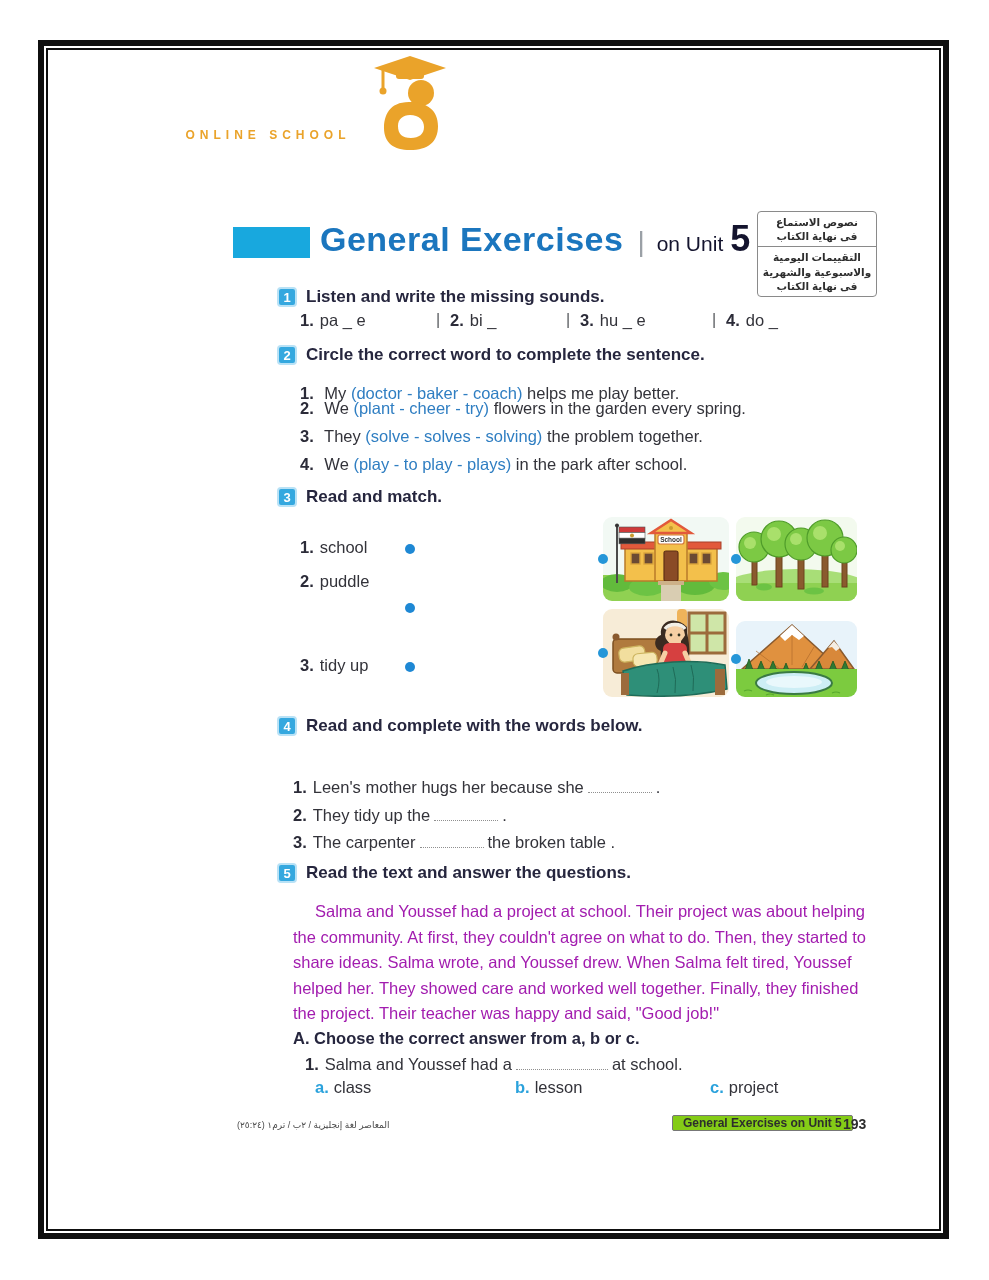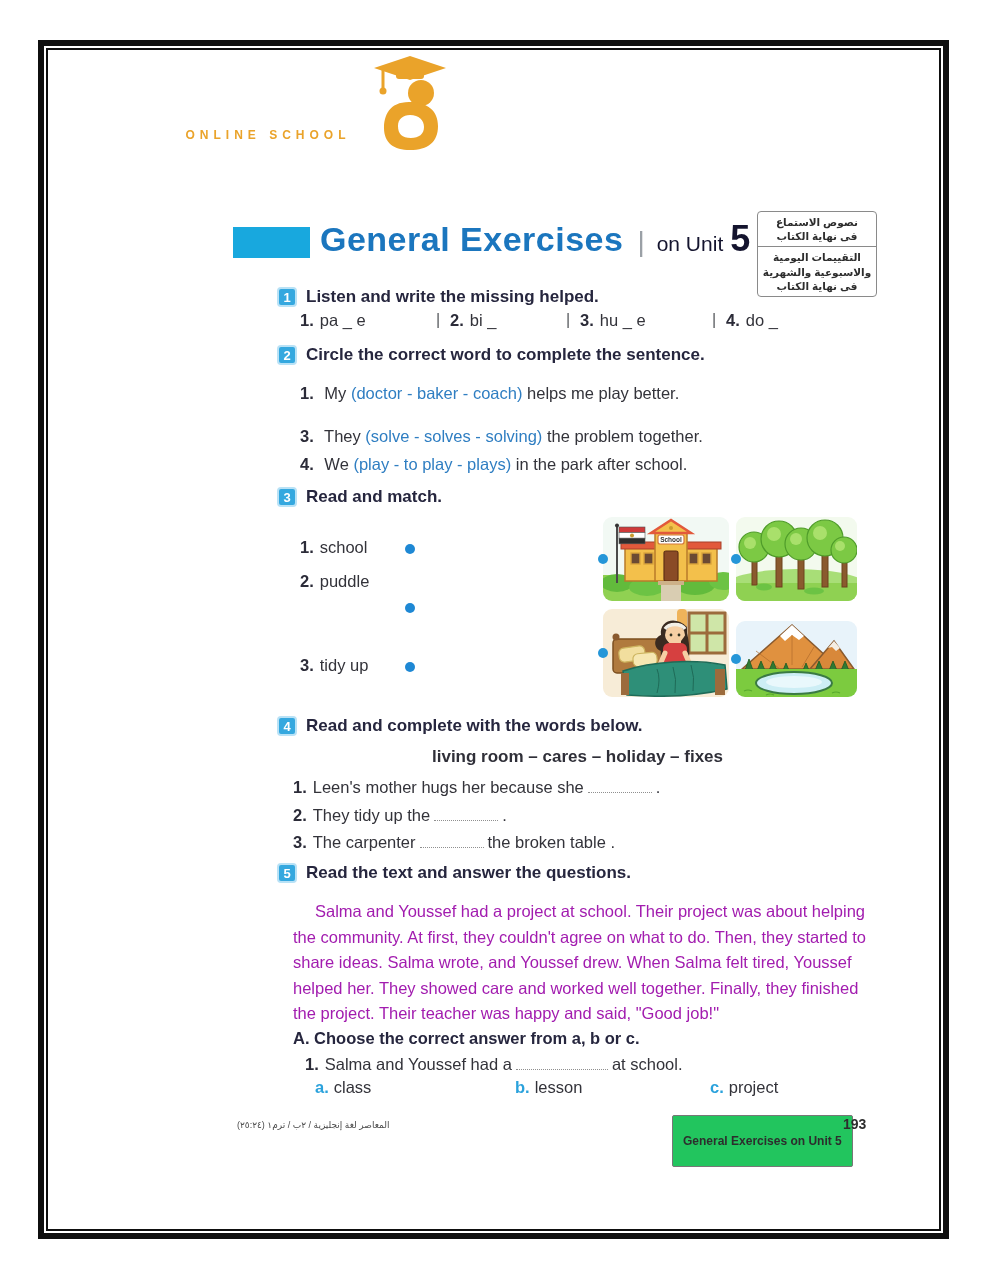--- a/index.html
+++ b/index.html
@@ -45,21 +45,21 @@
   .blank-wide{width:92px;}
   .wordbank{position:absolute;left:370px;top:747px;width:415px;text-align:center;
             font-size:17px;color:#2f2f38;font-weight:bold;white-space:nowrap;}
   .para{position:absolute;left:293px;top:899px;width:575px;font-size:16.5px;line-height:25.6px;
         color:#a21caf;text-indent:22px;}
   .sec-a{position:absolute;left:293px;top:1029px;font-size:16.5px;font-weight:bold;color:#26263E;white-space:nowrap;}
   .choice-letter{color:#2BA2DC;font-weight:bold;margin-right:5px;}
   
   .footer-ar{position:absolute;left:237px;top:1120px;font-size:9px;color:#4a4a4a;direction:rtl;}
   .footer-box{position:absolute;left:672px;top:1115px;border:1.5px solid #777;border-radius:2px;
-              padding:18px 10px;font-size:12px;font-weight:bold;color:#2d2d2d;background:#22c55e;white-space:nowrap;}
+              padding:0 10px;font-size:12px;font-weight:bold;color:#2d2d2d;background:#84cc16;white-space:nowrap;}
   .footer-page{position:absolute;left:843px;top:1116px;font-size:14px;font-weight:bold;color:#2d2d2d;}
 </style>
 </head>
 <body>
 
 <div class="canvas">
 
   <div class="frame-outer">
     <div class="frame-inner"></div>
   </div>
@@ -90,21 +90,21 @@
     <div>نصوص الاستماع</div>
     <div>فى نهاية الكتاب</div>
     <div class="note-divider"></div>
     <div>التقييمات اليومية</div>
     <div>والاسبوعية والشهرية</div>
     <div>فى نهاية الكتاب</div>
   </div>
 
   <div class="ex-head" style="left:277px;top:287px;">
     <span class="ex-badge">1</span>
-    <span class="ex-title">Listen and write the missing helped.</span>
+    <span class="ex-title">Listen and write the missing sounds.</span>
   </div>
   <div class="line" style="left:300px;top:311px;">
     <span class="num">1.</span><span>pa _ e</span>
   </div>
   <span class="sep" style="left:436px;top:311px;">|</span>
   <div class="line" style="left:450px;top:311px;">
     <span class="num">2.</span><span>bi _</span>
   </div>
   <span class="sep" style="left:566px;top:311px;">|</span>
   <div class="line" style="left:580px;top:311px;">
@@ -117,20 +117,26 @@
 
   <div class="ex-head" style="left:277px;top:345px;">
     <span class="ex-badge">2</span>
     <span class="ex-title">Circle the correct word to complete the sentence.</span>
   </div>
   <div class="line" style="left:300px;top:384px;">
     <span class="num">1.</span>
     <span>My</span>
     <span class="opt">(doctor - baker - coach)</span>
     <span>helps me play better.</span>
+  </div>
+  <div class="line" style="left:300px;top:399px;">
+    <span class="num">2.</span>
+    <span>We</span>
+    <span class="opt">(plant - cheer - try)</span>
+    <span>flowers in the garden every spring.</span>
   </div>
   <div class="line" style="left:300px;top:427px;">
     <span class="num">3.</span>
     <span>They</span>
     <span class="opt">(solve - solves - solving)</span>
     <span>the problem together.</span>
   </div>
   <div class="line" style="left:300px;top:455px;">
     <span class="num">4.</span>
     <span>We</span>
@@ -273,21 +279,20 @@
       <ellipse cx="58" cy="61" rx="28" ry="6" fill="#e9f8fc"></ellipse>
       <path d="M8 70 Q12 68 16 70 M96 72 Q100 70 104 72 M30 74 Q34 72 38 74" stroke="#57a82d" stroke-width="1.2" fill="none"></path>
     </svg>
     <span class="img-dot"></span>
   </div>
 
   <div class="ex-head" style="left:277px;top:716px;">
     <span class="ex-badge">4</span>
     <span class="ex-title">Read and complete with the words below.</span>
   </div>
-  <div class="wordbank">living room – cares – holiday – fixes</div>
   <div class="line" style="left:293px;top:778px;">
     <span class="num">1.</span><span>Leen's mother hugs her because she</span><span class="blank"></span><span>.</span>
   </div>
   <div class="line" style="left:293px;top:806px;">
     <span class="num">2.</span><span>They tidy up the</span><span class="blank"></span><span>.</span>
   </div>
   <div class="line" style="left:293px;top:833px;">
     <span class="num">3.</span><span>The carpenter</span><span class="blank"></span><span>the broken table .</span>
   </div>
 

